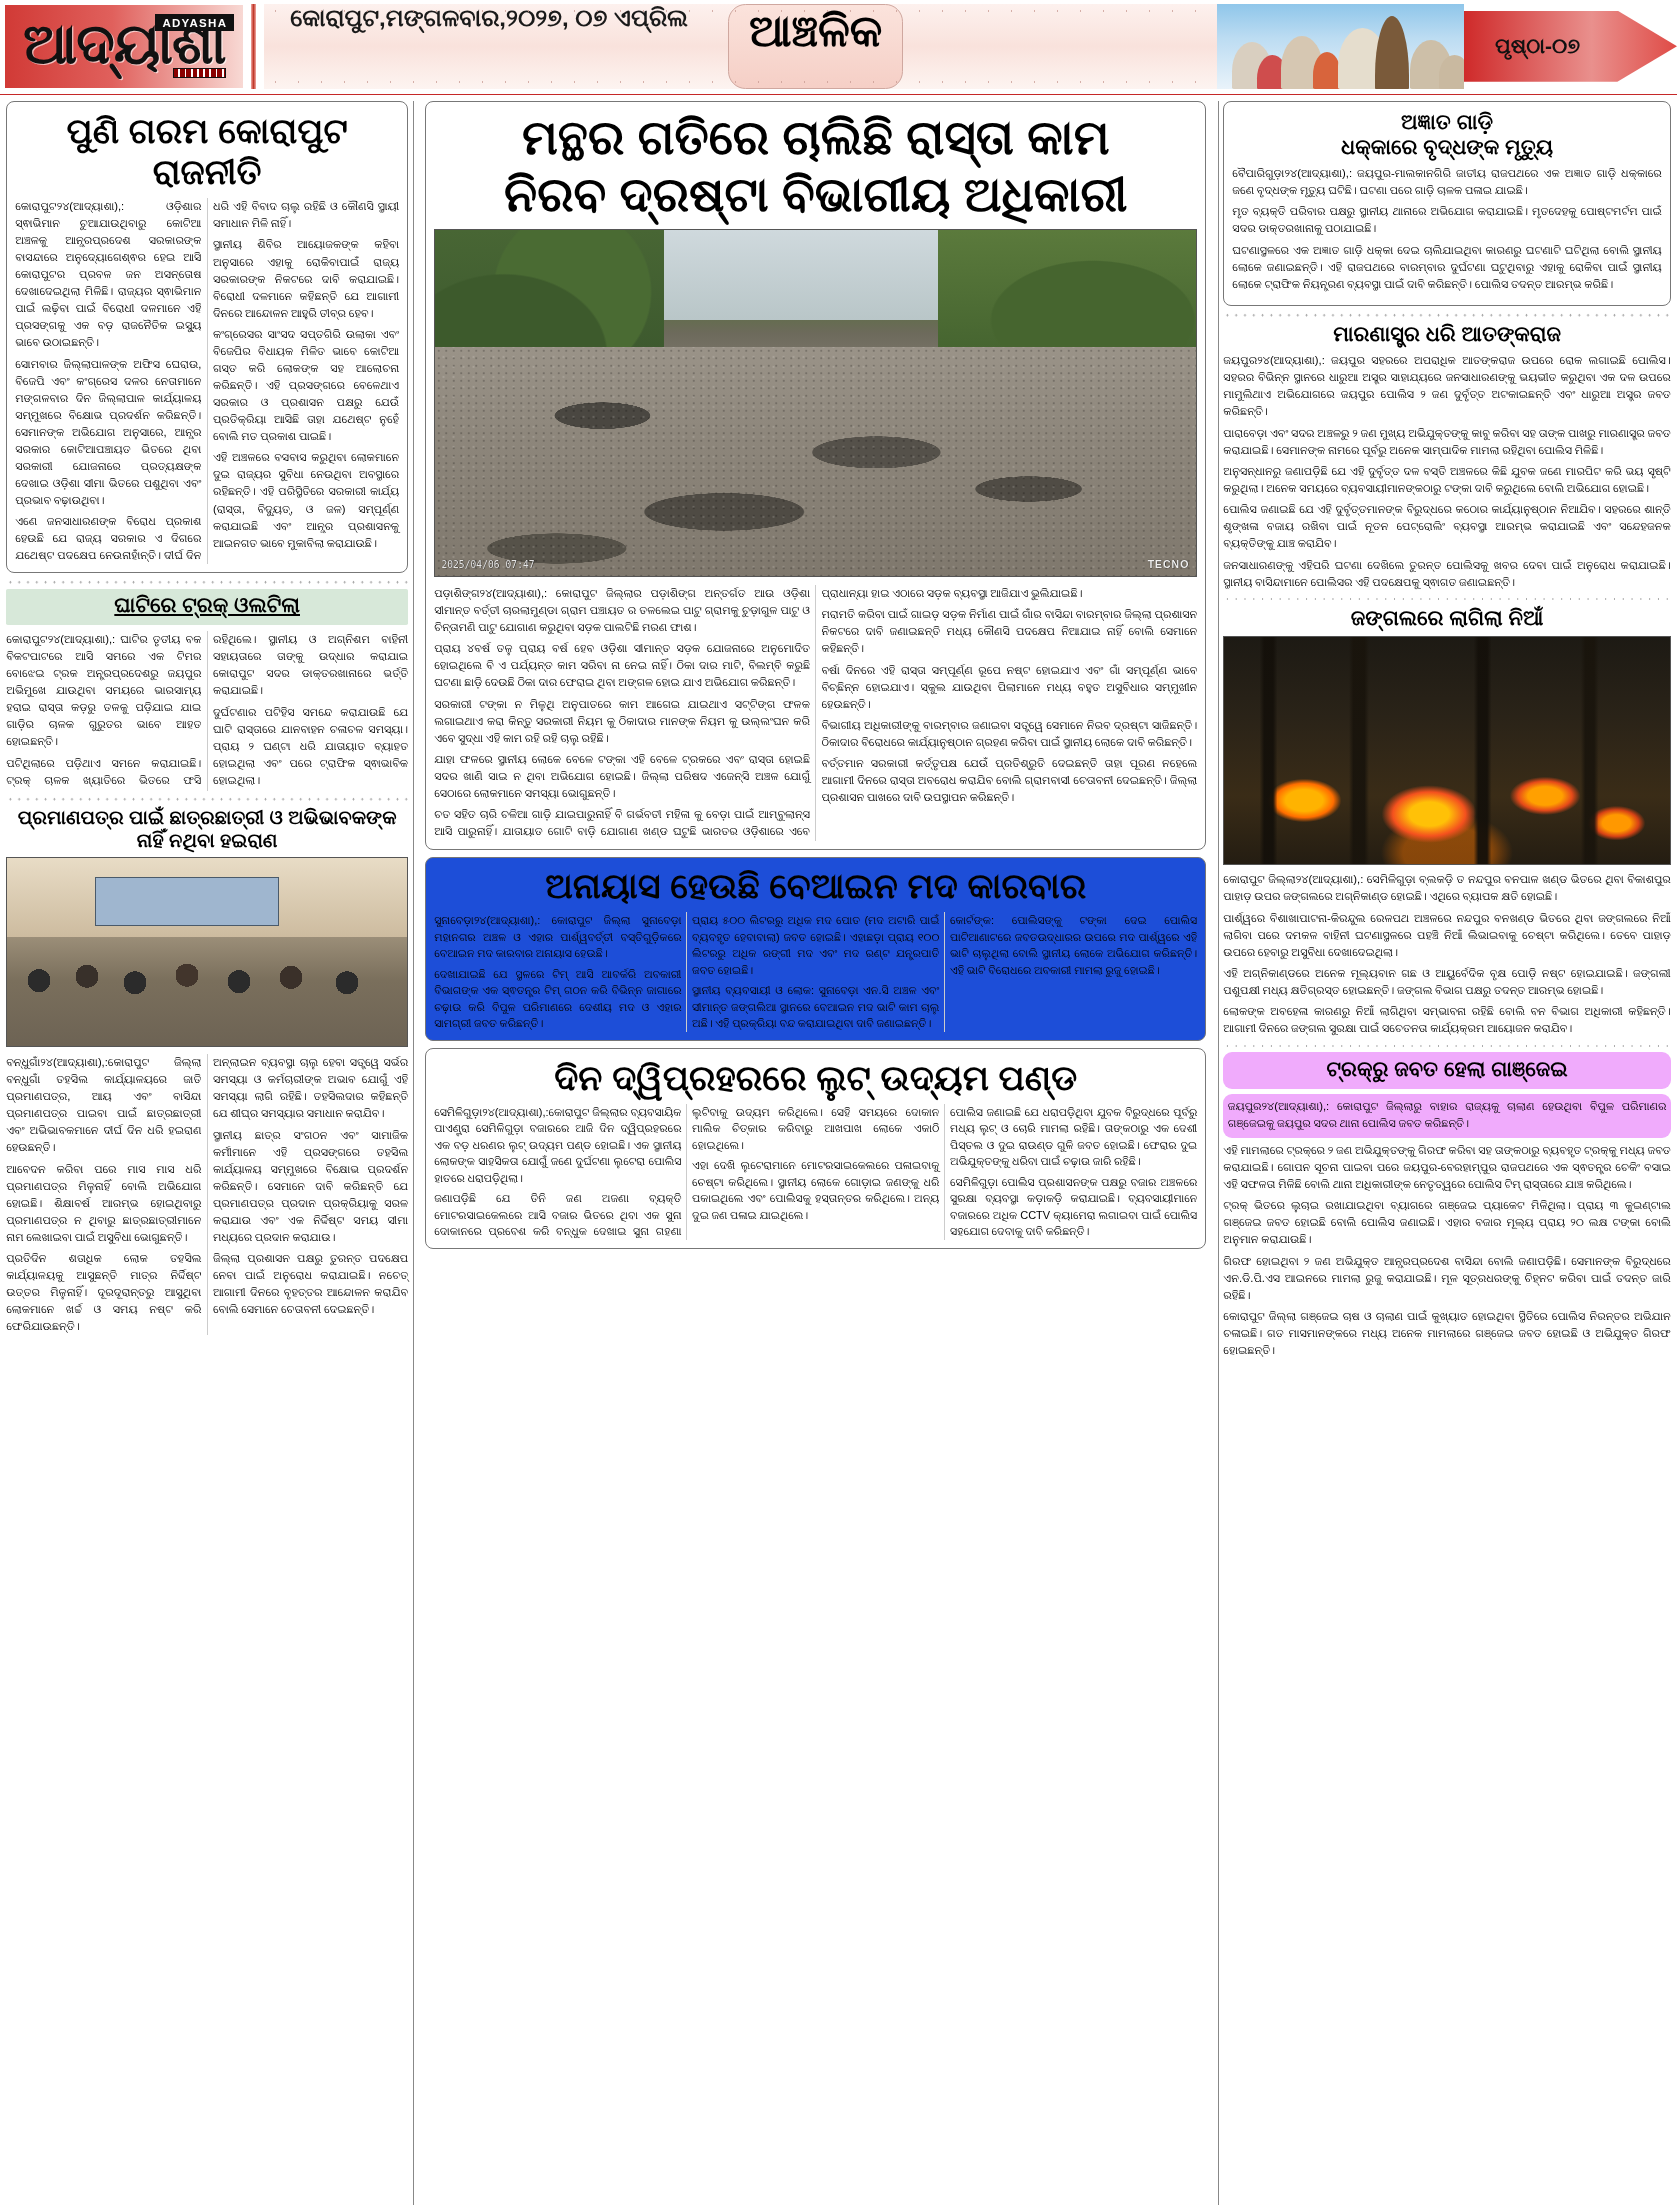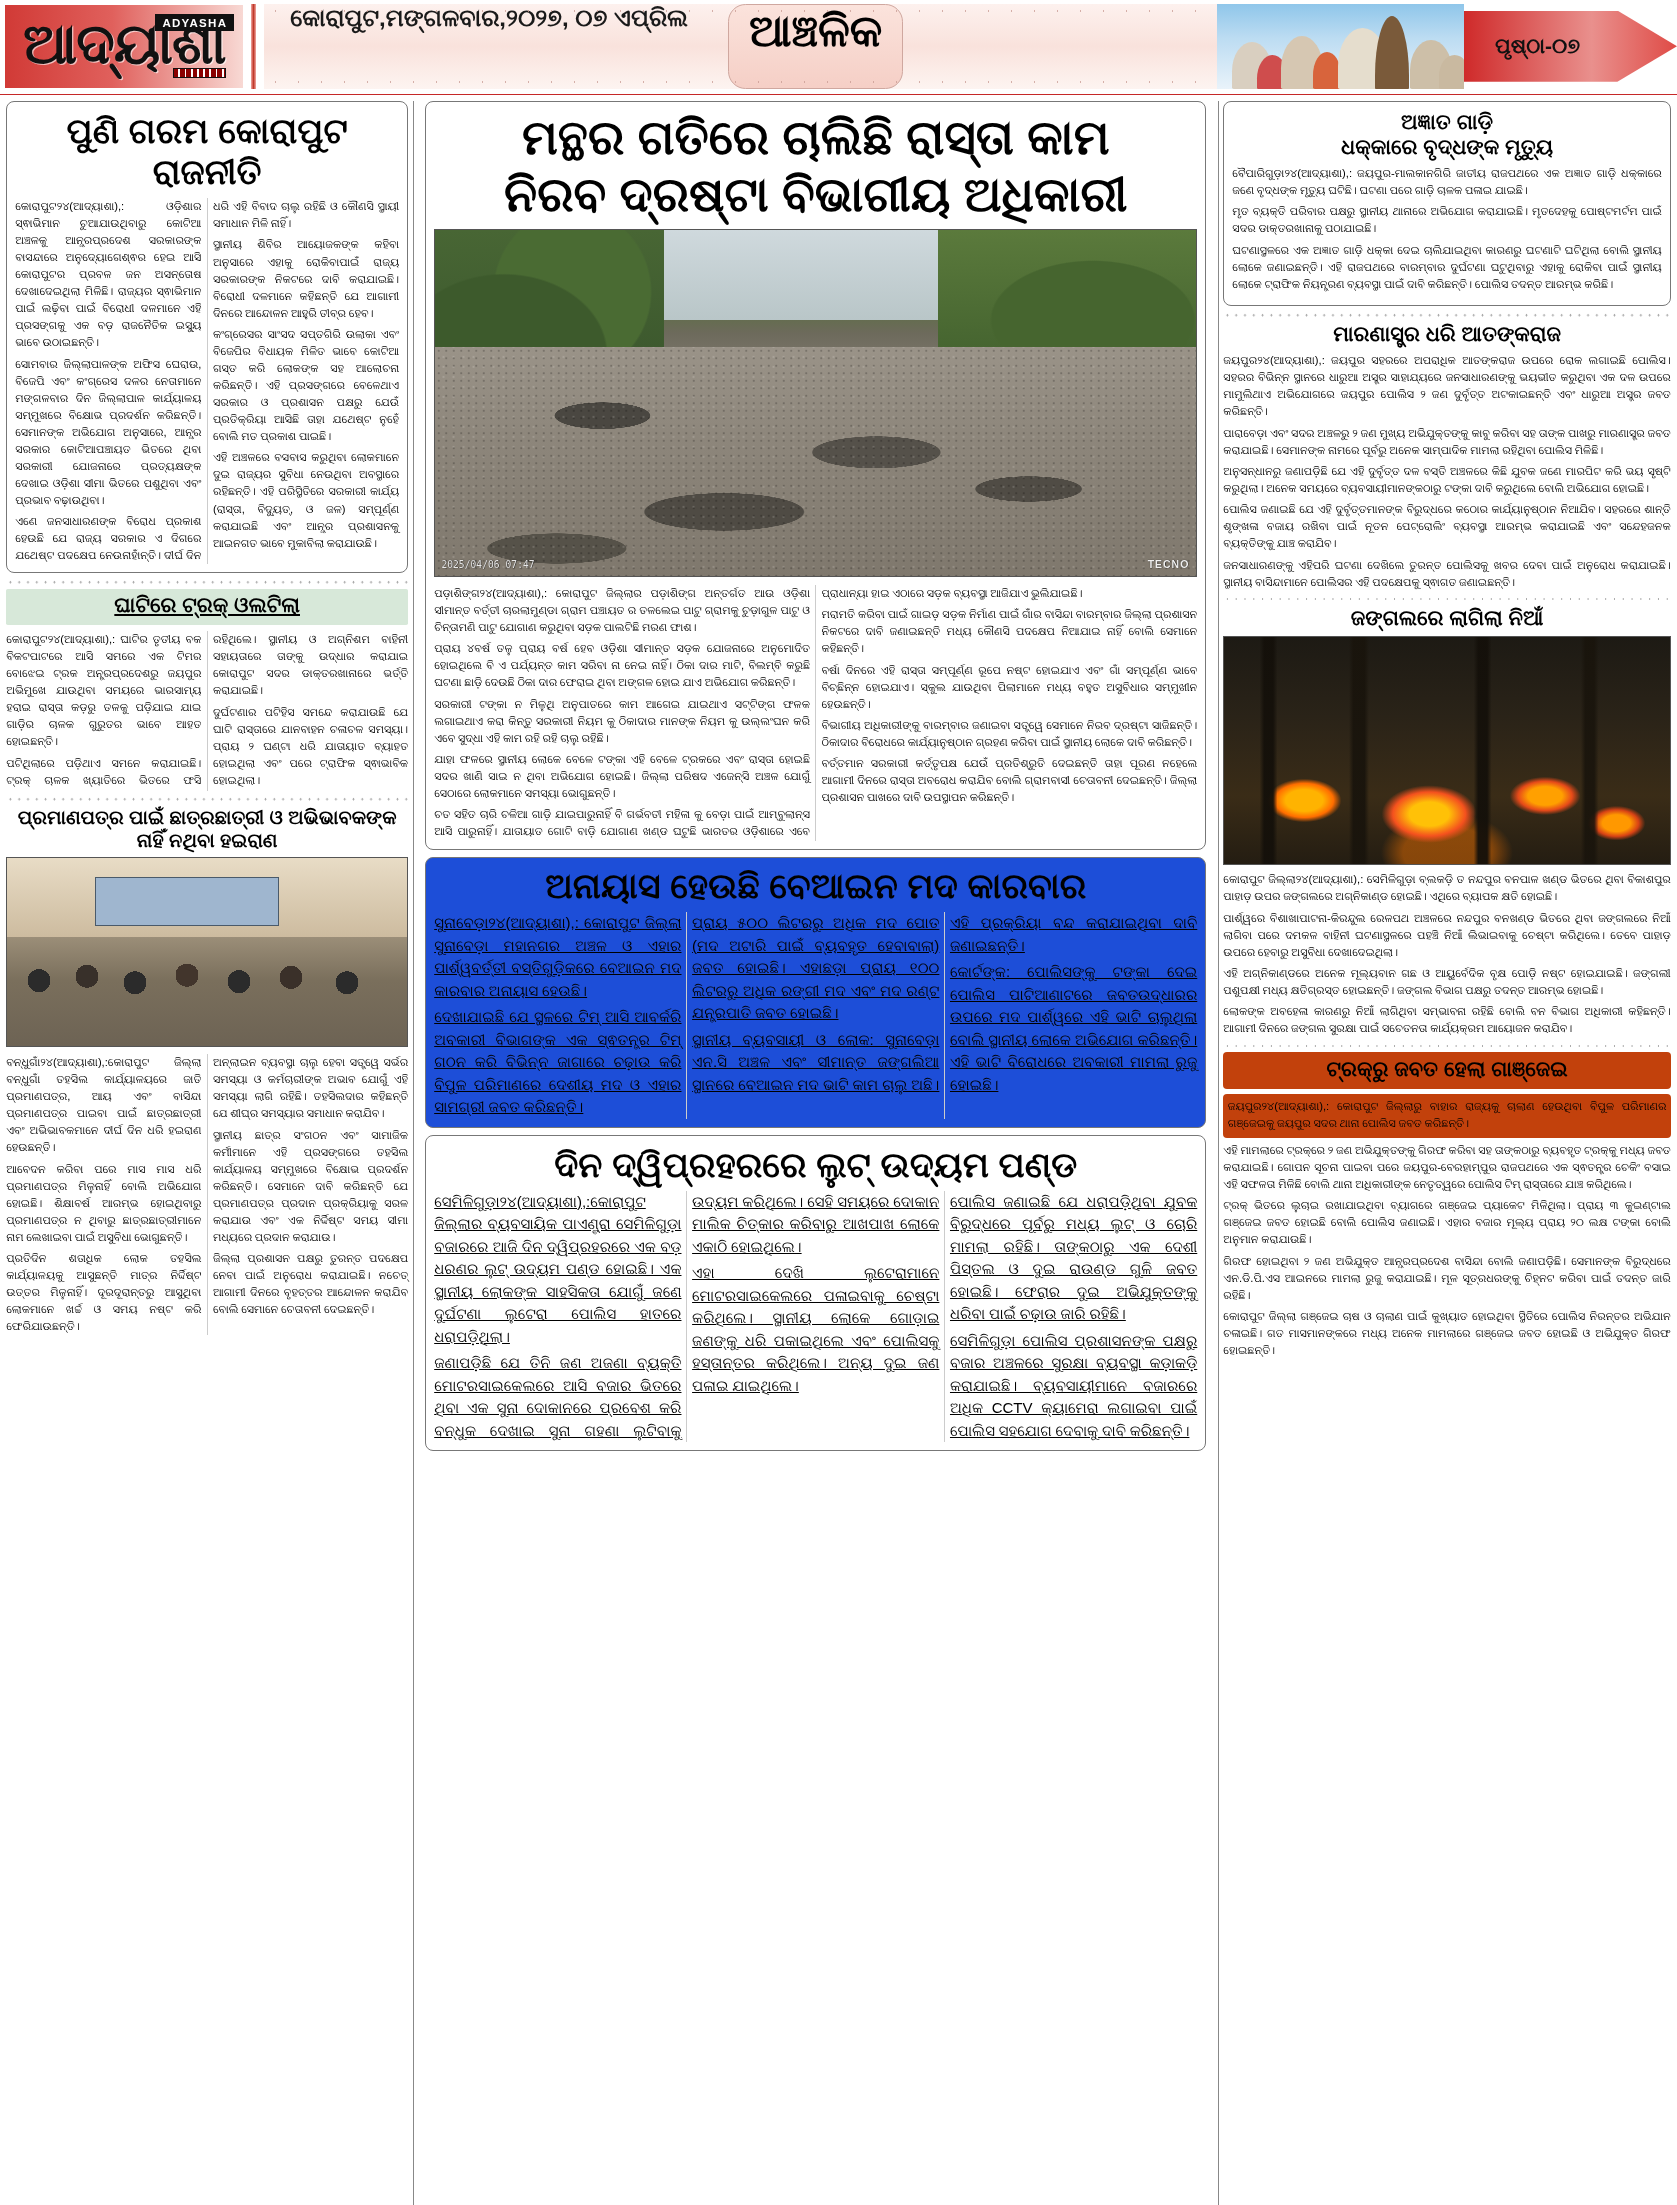--- a/index.html
+++ b/index.html
@@ -177,23 +177,23 @@
   .hl-sm { font-size: 21px; }
   .hl-xs { font-size: 19.4px; }
 
   .hl-band-green {
     background: #d7e8d9;
     padding: 4.4px 3.5px 7px 3.5px;
     border-radius: 1.8px;
     text-decoration: underline;
   }
   .hl-band-blue {
-    background: #c2410c;
+    background: #f0abfc;
     padding: 4.4px 3.5px 7px 3.5px;
-    border-radius: 4px;
+    border-radius: 9px;
   }
   .hl-band-cream { background: #f8eecb; }
 
   .dotrule {
     height: 4.4px;
     background-image: radial-gradient(circle, #aaa 0.9px, transparent 1.1px);
     background-size: 8.8px 4.4px;
     margin: 6.2px 0 4.4px 0;
   }
 
@@ -201,21 +201,21 @@
   .body3 { column-count: 3; column-gap: 10.6px; column-rule: 0.4px solid #ccc; }
 
   .para {
     font-size: 11.2px;
     line-height: 1.52;
     text-align: justify;
     color: #000;
     margin: 0 0 4.4px 0;
     word-spacing: -0.4px;
   }
-  .para.small { font-size: 15px; line-height: 1.5; text-decoration: underline; }
+  .para.small { font-size: 11px; line-height: 1.5; }
 
   
   .photo { position: relative; overflow: hidden; border: 0.4px solid #555; }
 
   .photo-road {
     height: 348px;
     background:
       linear-gradient(180deg, #9fb46f 0%, #7d9a59 14%, #5e6f45 22%, #6d6a5c 30%,
                       #8a8378 46%, #9b958a 62%, #8d887d 78%, #7d786e 100%);
   }

